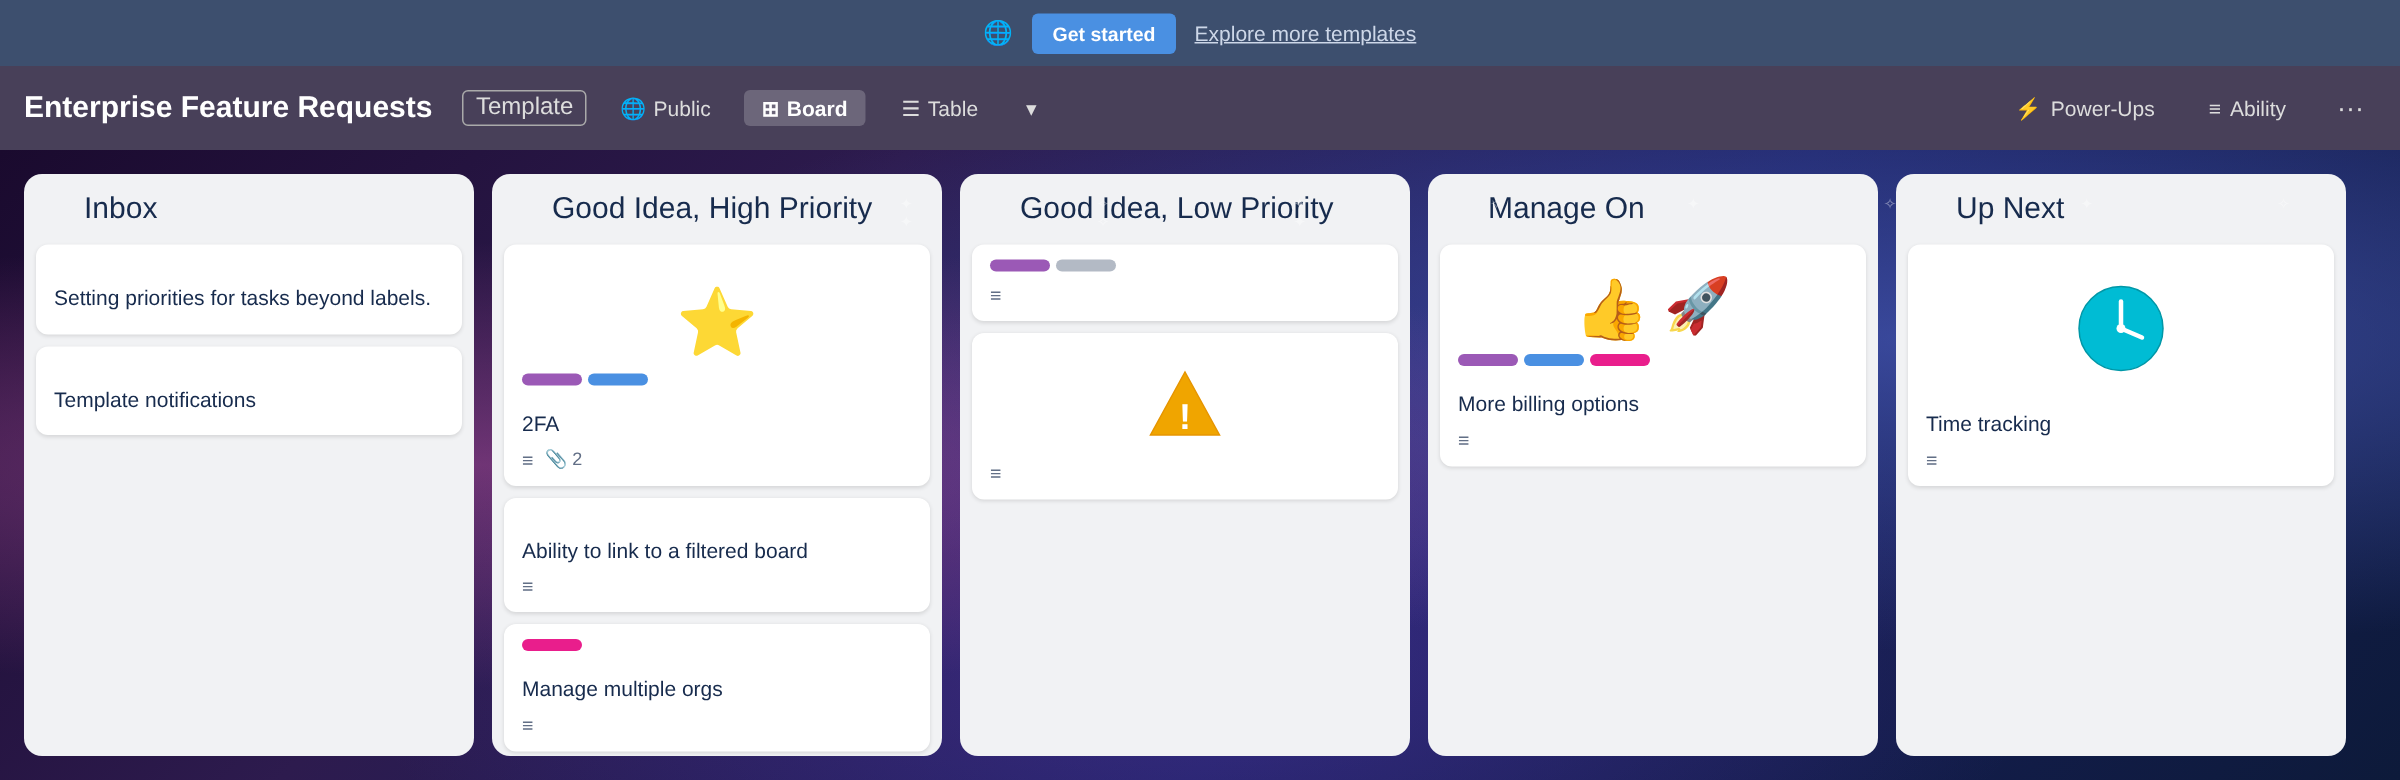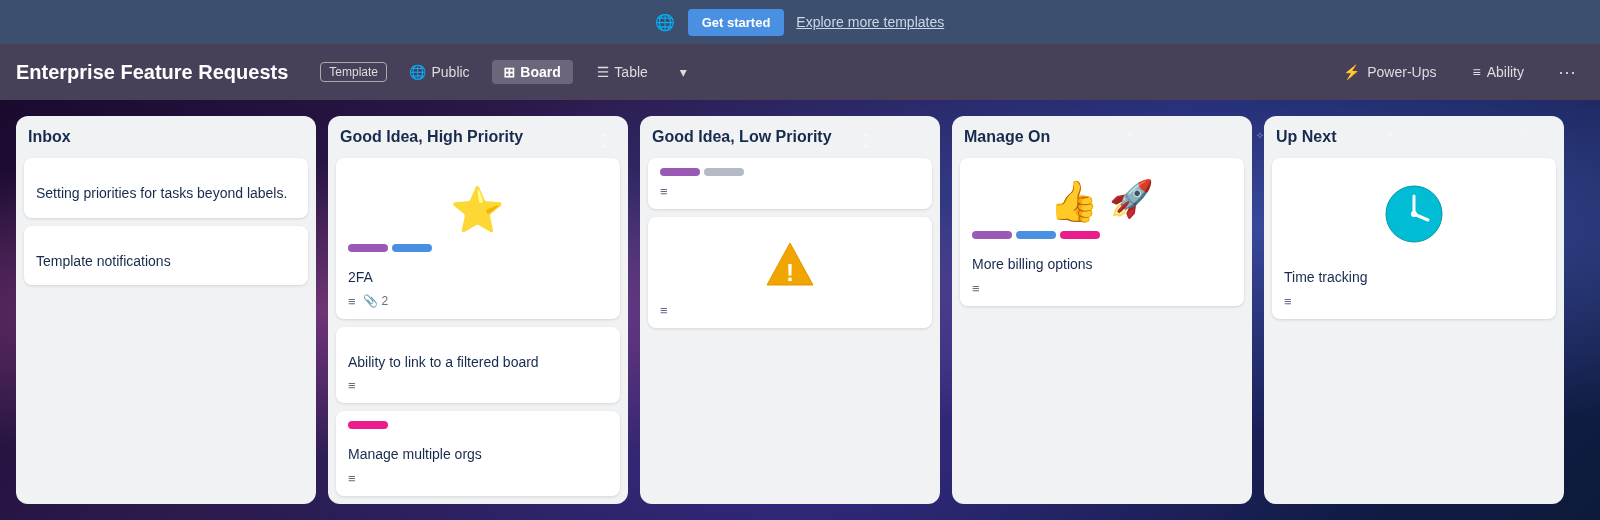--- a/index.html
+++ b/index.html
@@ -37,28 +37,28 @@
       display: flex;
       align-items: center;
       padding: 0 16px;
       gap: 12px;
       position: relative;
     }
     .board-title {
       color: white;
       font-size: 20px;
       font-weight: 700;
-      margin-right: 20px;
+      margin-right: 8px;
     }
     .template-badge {
       background: transparent;
       border: 1.5px solid #aaa;
       border-radius: 4px;
       color: #ddd;
-      font-size: 12px;
+      font-size: 16px;
       padding: 2px 8px;
       cursor: pointer;
     }
     .public-btn {
       display: flex;
       align-items: center;
       gap: 5px;
       color: #ddd;
       font-size: 14px;
       cursor: pointer;
@@ -149,24 +149,25 @@
       width: 300px;
       min-width: 300px;
       padding: 12px 8px;
       display: flex;
       flex-direction: column;
       gap: 8px;
       max-height: 390px;
       overflow-y: auto;
     }
     .list-title {
-      font-size: 16px;
-      font-weight: 700;
+      font-size: 20px;
+      font-weight: 400;
       color: #172b4d;
       padding: 0 4px 4px 4px;
+      margin-left: 28px;
     }
 
     
     .card {
       background: white;
       border-radius: 8px;
       padding: 10px 12px;
       box-shadow: 0 1px 3px rgba(0,0,0,0.12);
       cursor: pointer;
     }

